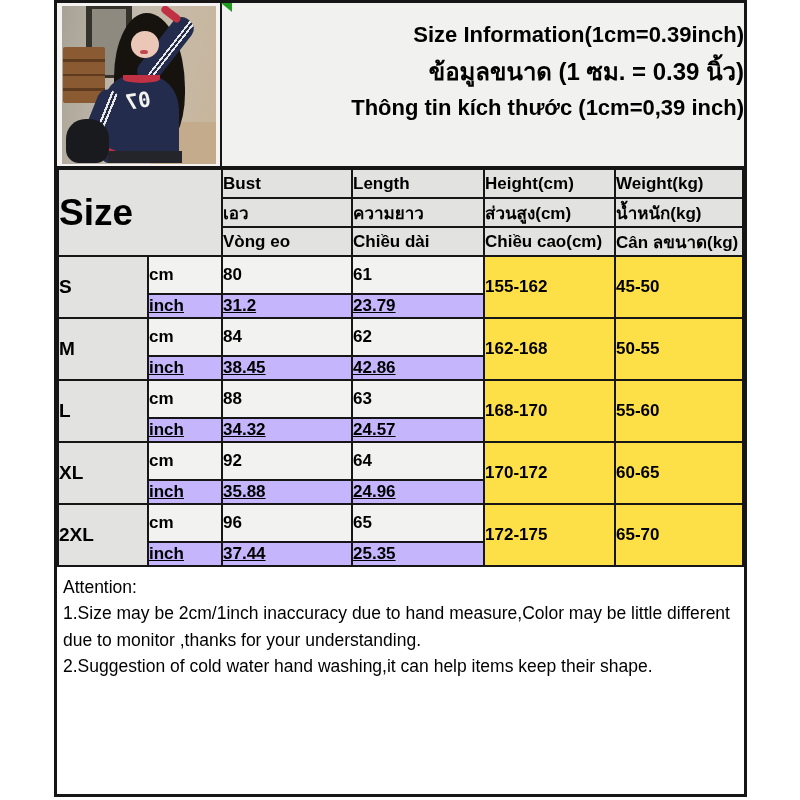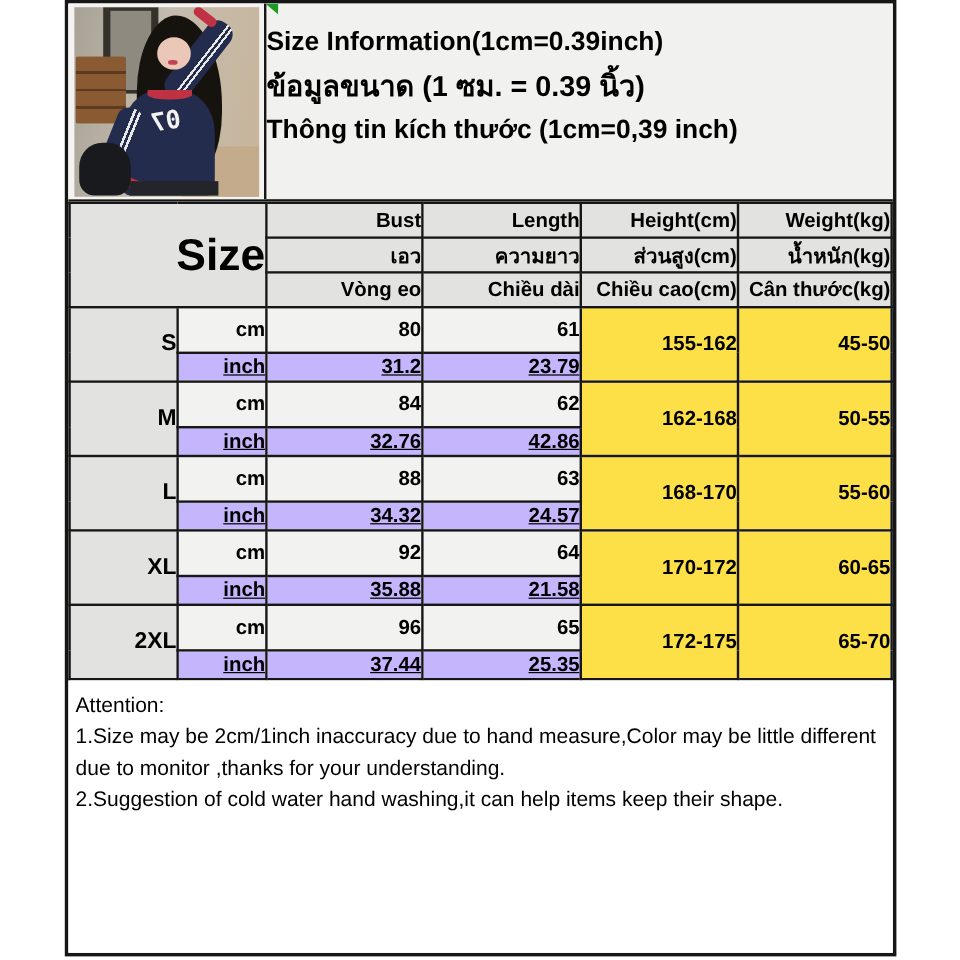--- a/index.html
+++ b/index.html
@@ -29,21 +29,21 @@
     border-right:2px solid #161616;
     display:flex; align-items:center; justify-content:center;
     background:#f4f3f1;
   }
   .green-mark {
     position:absolute; left:164px; top:0; width:11px; height:9px;
     background:#1f9b1f; clip-path:polygon(0 0,100% 0,100% 100%);
   }
   .info-cell {
     flex:1; display:flex; flex-direction:column;
-    align-items:flex-start; justify-content:center; gap:4px;
+    align-items:flex-end; justify-content:center; gap:4px;
     padding-bottom:27px;
   }
   .t1,.t3 { font-size:22px; font-weight:bold; }
   .t2 { font-size:24px; font-weight:bold; }
 
   
   .photo { position:relative; width:154px; height:158px; overflow:hidden;
            background:linear-gradient(100deg,#a8a296 0%,#c4bcae 45%,#c8b59a 100%); }
   .photo div { position:absolute; }
   .ph-door   { left:16%; top:0; width:30%; height:46%; background:#35312b; }
@@ -66,21 +66,21 @@
   .ph-cuff-up{ left:64%; top:3%; width:14%; height:5%; transform:rotate(38deg); background:#c03243; border-radius:4px; }
   .ph-arm-dn { left:17%; top:52%; width:14%; height:44%; transform:rotate(22deg);
                background:linear-gradient(90deg,#242c4d 50%,#e8e8e4 50% 60%,#242c4d 60% 70%,#e8e8e4 70% 80%,#242c4d 80%); border-radius:10px; }
   .ph-cuff-dn{ left:24%; top:90%; width:13%; height:5%; transform:rotate(22deg); background:#c03243; }
   .ph-bag    { left:3%; top:72%; width:28%; height:28%; background:#191a1e; border-radius:45% 45% 30% 30%; }
   .ph-pants  { left:30%; top:92%; width:48%; height:8%; background:#23252a; }
 
   
   table { border-collapse:collapse; width:100%; table-layout:fixed; }
   td {
-    border:2px solid #161616; text-align:right; vertical-align:middle;
+    border:2px solid #161616; text-align:left; vertical-align:middle;
     font-weight:bold; font-size:17px; padding:0; overflow:hidden;
   }
   .hdr   { background:#e2e2e1; height:29px; }
   .size-big { background:#e2e2e1; font-size:37px; }
   .szcell   { background:#e2e2e1; font-size:19px; }
   .cm-bg    { background:#f2f2f0; height:38px;margin-top:34px; }
   .in-bg    { background:#c4b5fd; height:24px;text-decoration:underline; }
   .merged   { background:#fde047; }
 
   
@@ -143,21 +143,21 @@
       <tr>
         <td class="hdr">เอว</td>
         <td class="hdr">ความยาว</td>
         <td class="hdr">ส่วนสูง(cm)</td>
         <td class="hdr">น้ำหนัก(kg)</td>
       </tr>
       <tr>
         <td class="hdr">Vòng eo</td>
         <td class="hdr">Chiều dài</td>
         <td class="hdr">Chiều cao(cm)</td>
-        <td class="hdr">Cân thước(kg)</td>
+        <td class="hdr">Cân ลขนาด(kg)</td>
       </tr>
 
       <tr>
         <td class="szcell" rowspan="2">S</td>
         <td class="cm-bg">cm</td>
         <td class="cm-bg">80</td>
         <td class="cm-bg">61</td>
         <td class="merged" rowspan="2">155-162</td>
         <td class="merged" rowspan="2">45-50</td>
       </tr>
@@ -170,21 +170,21 @@
       <tr>
         <td class="szcell" rowspan="2">M</td>
         <td class="cm-bg">cm</td>
         <td class="cm-bg">84</td>
         <td class="cm-bg">62</td>
         <td class="merged" rowspan="2">162-168</td>
         <td class="merged" rowspan="2">50-55</td>
       </tr>
       <tr>
         <td class="in-bg">inch</td>
-        <td class="in-bg">32.76</td>
+        <td class="in-bg">38.45</td>
         <td class="in-bg">42.86</td>
       </tr>
 
       <tr>
         <td class="szcell" rowspan="2">L</td>
         <td class="cm-bg">cm</td>
         <td class="cm-bg">88</td>
         <td class="cm-bg">63</td>
         <td class="merged" rowspan="2">168-170</td>
         <td class="merged" rowspan="2">55-60</td>
@@ -199,21 +199,21 @@
         <td class="szcell" rowspan="2">XL</td>
         <td class="cm-bg">cm</td>
         <td class="cm-bg">92</td>
         <td class="cm-bg">64</td>
         <td class="merged" rowspan="2">170-172</td>
         <td class="merged" rowspan="2">60-65</td>
       </tr>
       <tr>
         <td class="in-bg">inch</td>
         <td class="in-bg">35.88</td>
-        <td class="in-bg">21.58</td>
+        <td class="in-bg">24.96</td>
       </tr>
 
       <tr>
         <td class="szcell" rowspan="2">2XL</td>
         <td class="cm-bg">cm</td>
         <td class="cm-bg">96</td>
         <td class="cm-bg">65</td>
         <td class="merged" rowspan="2">172-175</td>
         <td class="merged" rowspan="2">65-70</td>
       </tr>

